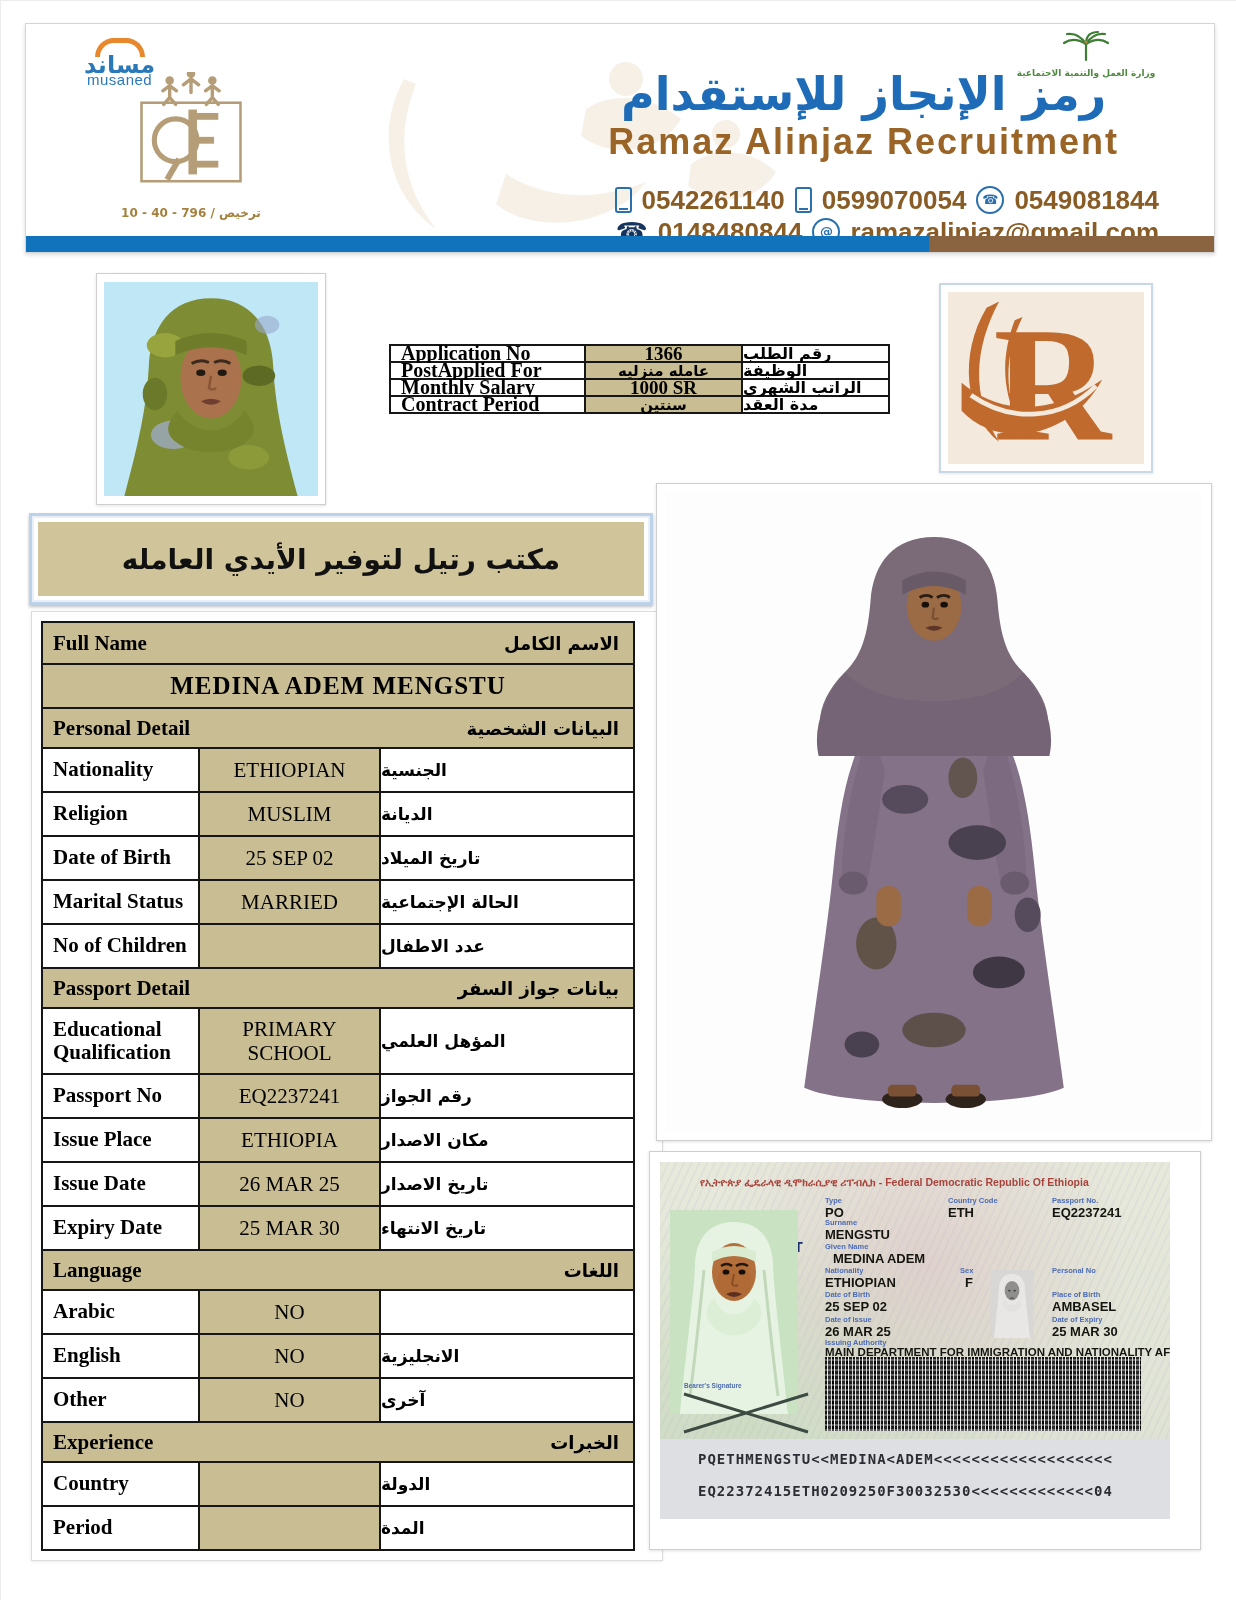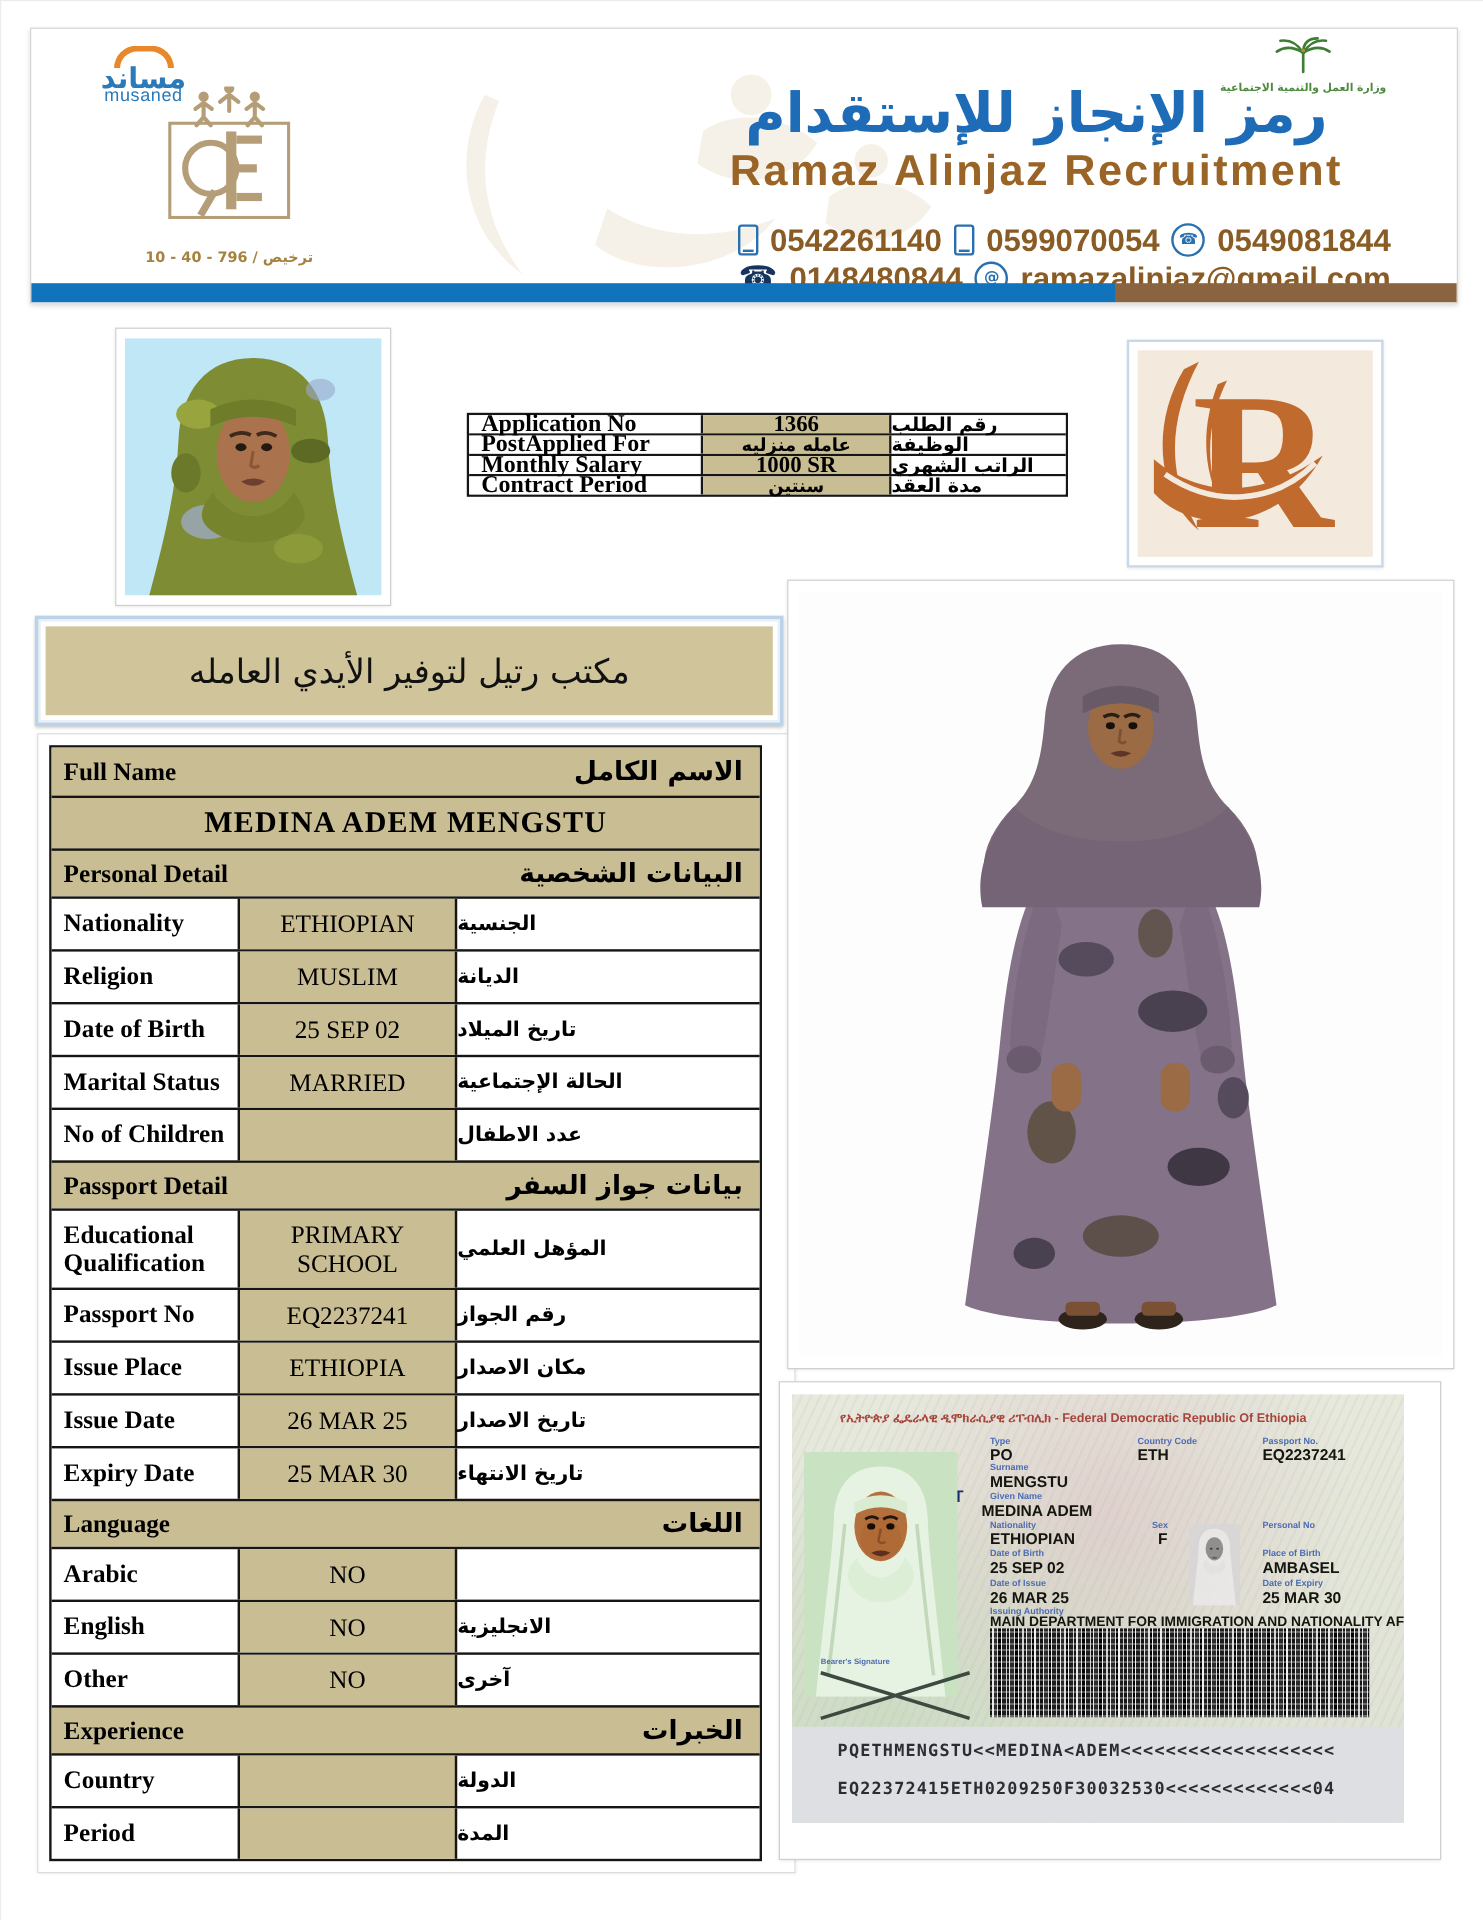--- a/index.html
+++ b/index.html
@@ -58,42 +58,42 @@
   
   .rlogo{left:938px;top:282px;width:196px;height:172px;padding:7px;border:2px solid #c7d8e8;
          background:#fff;box-shadow:0 1px 3px rgba(0,0,0,.1);position:absolute;}
   .rlogo .inner{width:100%;height:100%;background:#f3e9dd;}
   .rlogo svg{display:block;width:100%;height:100%;}
 
   
   .obanner{left:28px;top:512px;width:606px;height:74px;border:3px solid #bcd2e8;background:#fff;
            box-shadow:inset 0 0 0 2px #e9eff6,0 2px 3px rgba(0,0,0,.25);padding:6px;box-sizing:content-box;position:absolute;}
   .obanner-in{width:100%;height:100%;background:#cfc49a;display:flex;align-items:center;justify-content:center;
-              font-family:"DejaVu Sans",sans-serif;font-weight:normal;font-size:28px;color:#111;}
+              font-family:"DejaVu Sans",sans-serif;font-weight:bold;font-size:28px;color:#111;}
 
   
   .dframe{left:30px;top:610px;width:612px;padding:9px;background:#fff;border:1px solid #dcdcdc;
           box-shadow:0 1px 3px rgba(0,0,0,.08);position:absolute;}
   .dtable{border:2px solid #161616;width:594px;box-sizing:border-box;}
   .d-row{display:flex;min-height:42px;align-items:stretch;}
   .d-row + .d-row{border-top:2px solid #161616;}
   .d-row.header2{min-height:40px;background:#c9bd93;}
   .d-row.name{min-height:42px;background:#c9bd93;}
   .d-row.section{min-height:38px;background:#c9bd93;}
   .d-row.tall{min-height:64px;}
   .c-en{width:157px;border-right:2px solid #161616;display:flex;align-items:center;
         font-weight:bold;font-size:21px;padding-left:10px;box-sizing:border-box;line-height:1.1;}
   .c-val{width:181px;border-right:2px solid #161616;display:flex;align-items:center;justify-content:center;
          font-size:21px;background:#c9bd93;box-sizing:border-box;text-align:center;line-height:1.15;}
   .tall .c-val span{display:inline-block;width:110px;}
   .c-ar{flex:1;display:flex;align-items:center;justify-content:flex-end;padding-right:14px;
         font-family:"DejaVu Sans",sans-serif;font-weight:bold;font-size:17px;box-sizing:border-box;}
   .c-sec-en{flex:1;display:flex;align-items:center;font-weight:bold;font-size:21px;padding-left:10px;}
   .c-sec-ar{display:flex;align-items:center;justify-content:flex-end;padding-right:14px;
-            font-family:"DejaVu Sans",sans-serif;font-weight:bold;font-size:22px;}
+            font-family:"DejaVu Sans",sans-serif;font-weight:bold;font-size:18px;}
   .c-name{flex:1;display:flex;align-items:center;justify-content:center;font-weight:bold;font-size:25px;letter-spacing:1px;}
 
   
   .pframe{left:648px;top:1150px;width:530px;height:377px;padding:10px;position:absolute;}
   .pscan{position:relative;width:510px;height:357px;overflow:hidden;
          background:
            radial-gradient(ellipse at 52% 28%, rgba(210,160,175,.30), transparent 55%),
            radial-gradient(ellipse at 15% 75%, rgba(165,200,155,.30), transparent 55%),
            repeating-linear-gradient(115deg, rgba(110,130,195,.07) 0 2px, transparent 2px 7px),
            linear-gradient(#e7e9db,#dde1d2);}
@@ -467,21 +467,21 @@
       <div class="el p-lbl" style="left:165px;top:34px">Type</div>
       <div class="el p-val" style="left:165px;top:43px">PO</div>
       <div class="el p-lbl" style="left:288px;top:34px">Country Code</div>
       <div class="el p-val" style="left:288px;top:43px">ETH</div>
       <div class="el p-lbl" style="left:392px;top:34px">Passport No.</div>
       <div class="el p-val" style="left:392px;top:43px">EQ2237241</div>
 
       <div class="el p-lbl" style="left:165px;top:56px">Surname</div>
       <div class="el p-val" style="left:165px;top:65px">MENGSTU</div>
       <div class="el p-lbl" style="left:165px;top:80px">Given Name</div>
-      <div class="el p-val" style="left:158px;top:89px">MEDINA ADEM</div>
+      <div class="el p-val" style="left:173px;top:89px">MEDINA ADEM</div>
 
       <div class="el p-lbl" style="left:165px;top:104px">Nationality</div>
       <div class="el p-val" style="left:165px;top:113px">ETHIOPIAN</div>
       <div class="el p-lbl" style="left:300px;top:104px">Sex</div>
       <div class="el p-val" style="left:305px;top:113px">F</div>
       <div class="el p-lbl" style="left:392px;top:104px">Personal No</div>
 
       <div class="el p-lbl" style="left:165px;top:128px">Date of Birth</div>
       <div class="el p-val" style="left:165px;top:137px">25 SEP 02</div>
       <div class="el p-lbl" style="left:392px;top:128px">Place of Birth</div>

